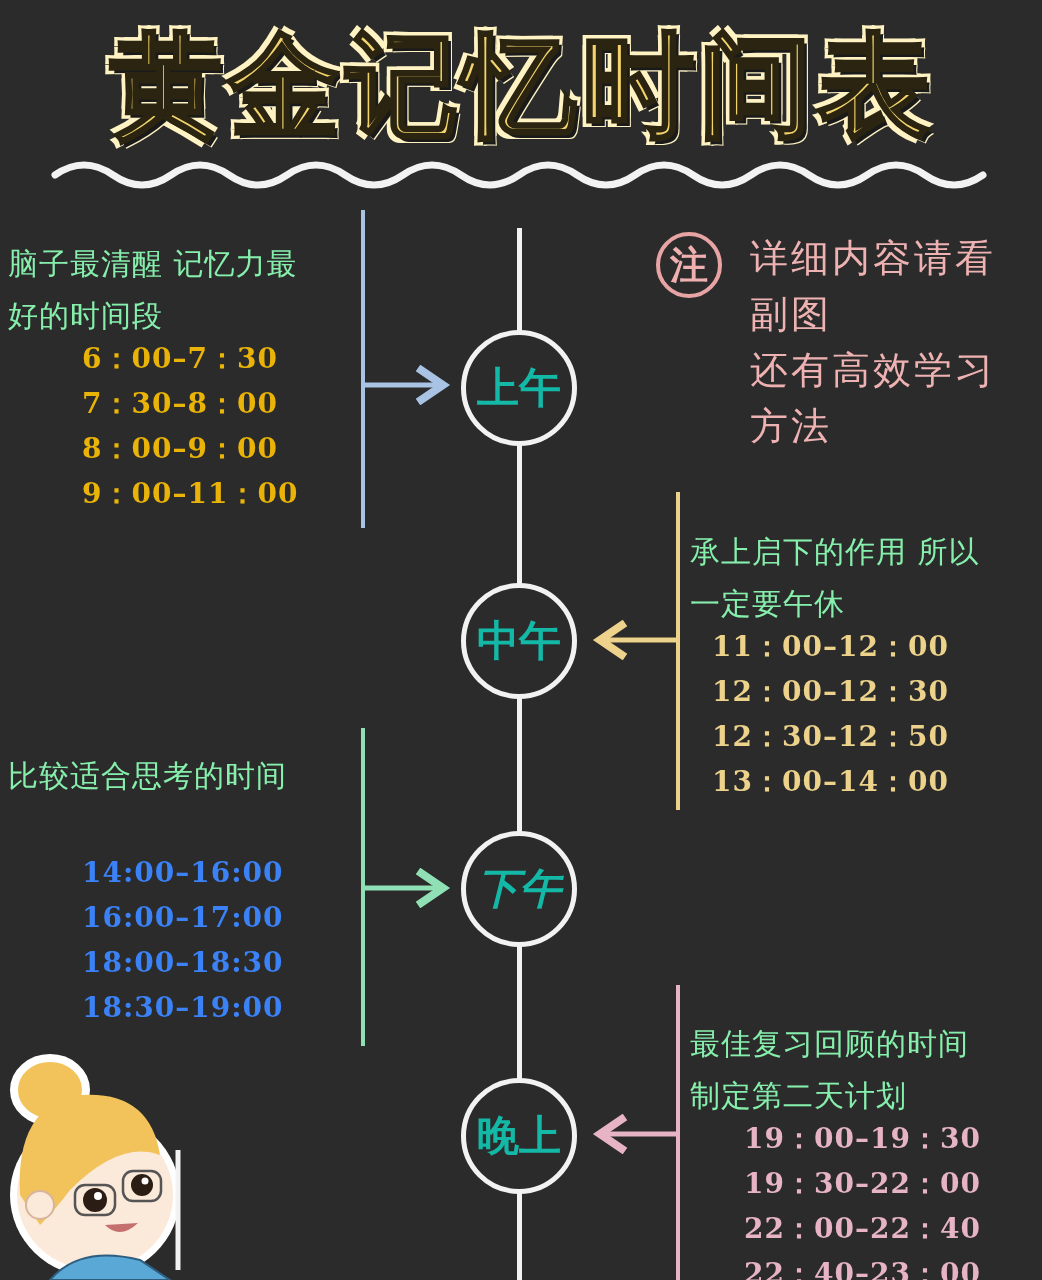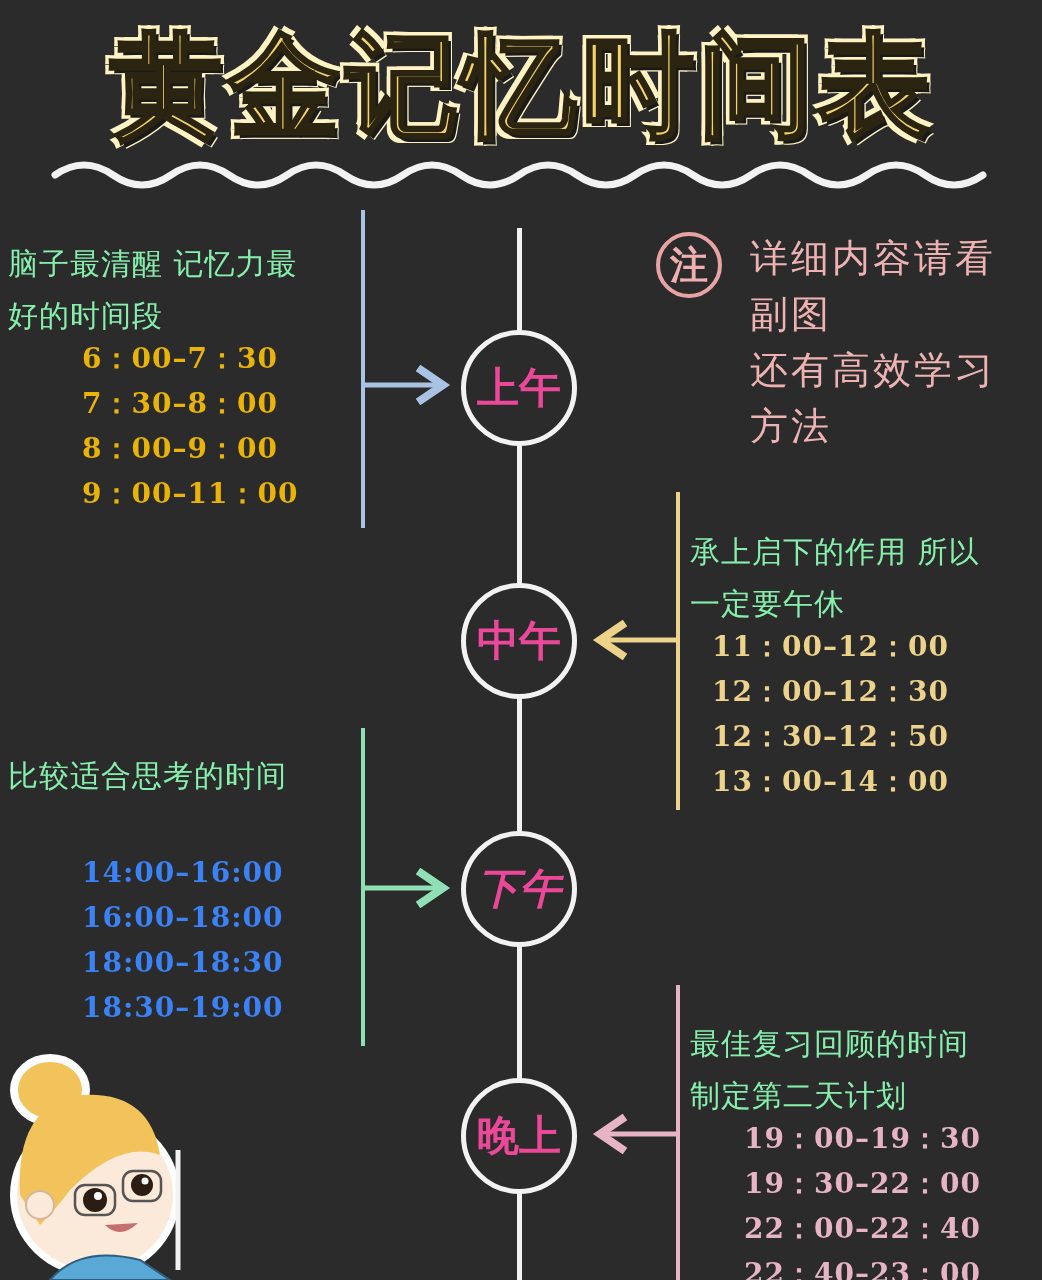--- a/index.html
+++ b/index.html
@@ -2,21 +2,21 @@
 <html><head>
 <meta charset="utf-8">
 <style>
   html,body{margin:0;padding:0;}
   body{width:1042px;height:1280px;background:#2b2b2b;position:relative;overflow:hidden;font-family:"DejaVu Sans",sans-serif;}
   .abs{position:absolute;}
   .title{position:absolute;left:60px;top:20px;width:920px;height:130px;display:flex;justify-content:center;gap:6px;}
   .title span{font-size:112px;font-weight:900;color:#f3d36b;-webkit-text-stroke:3px #2a2410;text-shadow:0 0 0 #fff,4px 4px 0 #1a1a1a,-5px -5px 0 #fff3c4,5px -5px 0 #fff3c4,-5px 5px 0 #fff3c4,5px 5px 0 #fff3c4;line-height:130px;}
   .wave{position:absolute;left:50px;top:150px;}
   .spine{position:absolute;left:517px;top:228px;width:5px;height:1060px;background:#f2f2f2;}
-  .node{position:absolute;width:116px;height:116px;border:5px solid #f2f2f2;border-radius:50%;background:#2b2b2b;color:#ec4899;font-size:42px;font-weight:bold;display:flex;align-items:center;justify-content:center;box-sizing:border-box;}
+  .node{position:absolute;width:116px;height:116px;border:5px solid #f2f2f2;border-radius:50%;background:#2b2b2b;color:#14b8a6;font-size:42px;font-weight:bold;display:flex;align-items:center;justify-content:center;box-sizing:border-box;}
   .desc{position:absolute;color:#86efac;font-size:30px;line-height:52px;letter-spacing:1px;}
   .times{position:absolute;font-family:"DejaVu Serif",serif;font-weight:bold;font-size:28px;line-height:45px;letter-spacing:1px;}
   .vline{position:absolute;width:4px;}
   .note{position:absolute;left:656px;top:232px;}
   .note-badge{position:absolute;left:0;top:0;width:66px;height:66px;border:4px solid #e8a4a4;border-radius:50%;color:#f1b0b0;font-size:38px;font-weight:bold;display:flex;align-items:center;justify-content:center;box-sizing:border-box;}
   .note-text{position:absolute;left:94px;top:-2px;width:300px;color:#eeb2b2;font-size:38px;line-height:56px;letter-spacing:3px;}
 </style>
 </head>
 <body>
 
@@ -83,21 +83,21 @@
     <div>13：00–14：00</div>
   </div>
 </div>
 
 <div>
   <div class="desc" style="left:8px;top:750px;">
     <div>比较适合思考的时间</div>
   </div>
   <div class="times" style="left:82px;top:850px;color:#3b82f6;">
     <div>14:00–16:00</div>
-    <div>16:00–18:00</div>
+    <div>16:00–17:00</div>
     <div>18:00–18:30</div>
     <div>18:30–19:00</div>
   </div>
   <div class="vline" style="left:361px;top:728px;height:318px;background:#8fe0b5;"></div>
   <svg class="abs" style="left:363px;top:868px;" width="90" height="40">
     <line x1="0" y1="20" x2="80" y2="20" stroke="#8fe0b5" stroke-width="5"></line>
     <polyline points="55,3 80,20 55,37" fill="none" stroke="#8fe0b5" stroke-width="8"></polyline>
   </svg>
   <div class="node" style="left:461px;top:831px;font-style:italic;">下午</div>
 </div>

